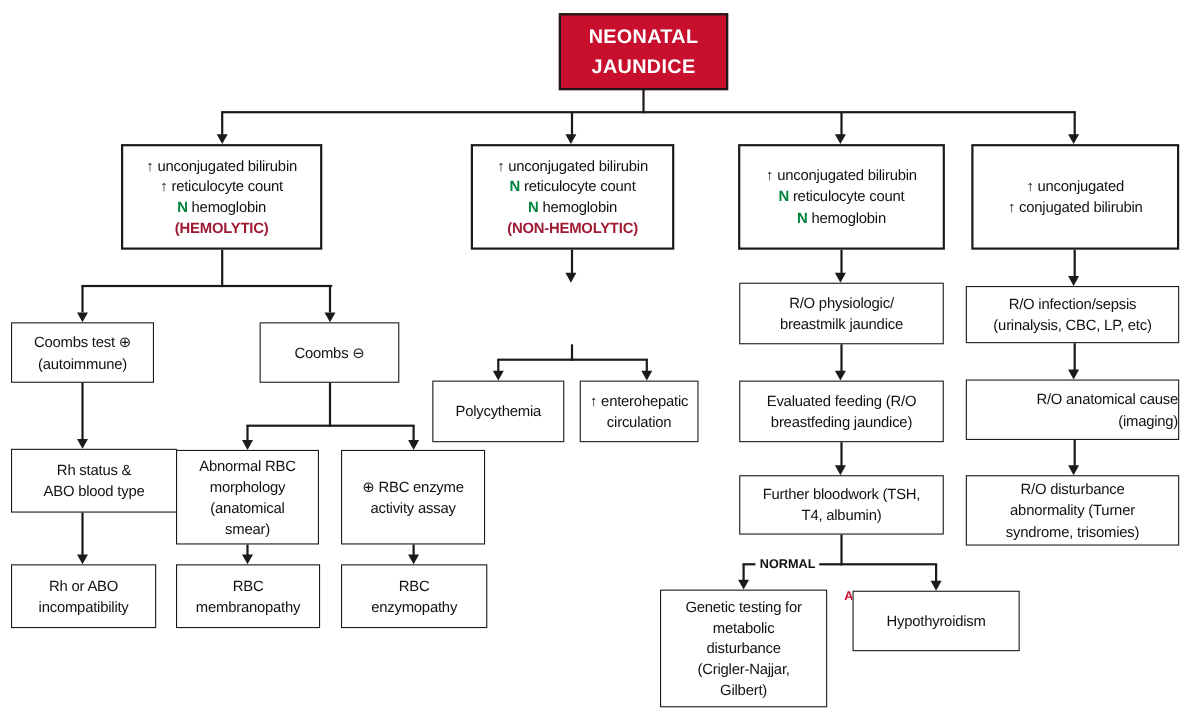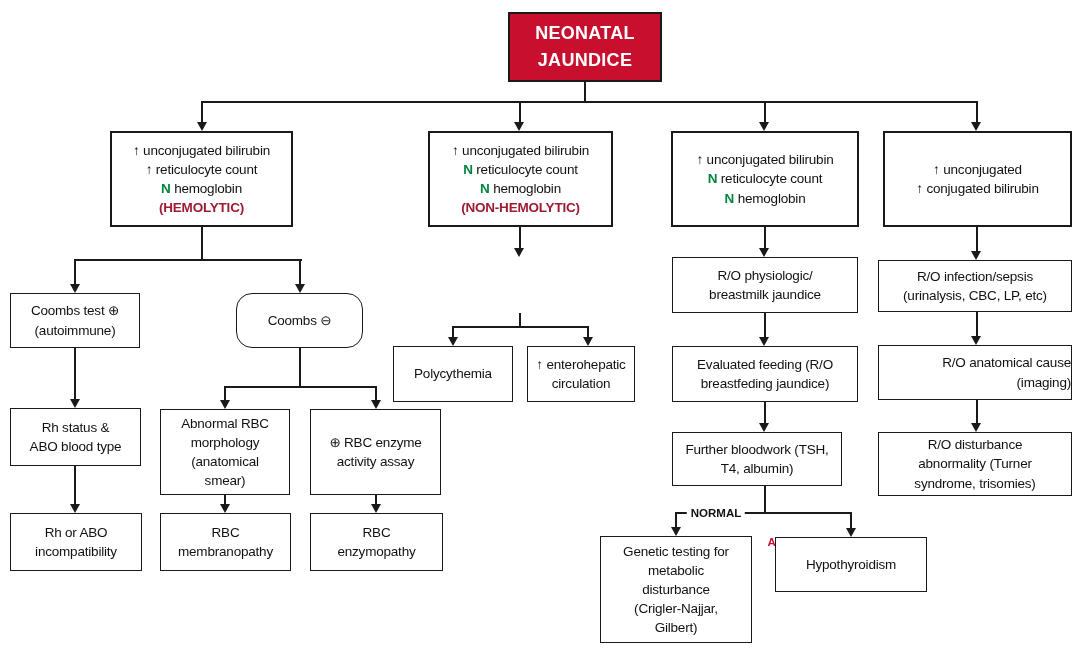--- a/index.html
+++ b/index.html
@@ -83,35 +83,35 @@
   <div class="hline" style="left:74px;top:259px;width:228px;"></div>
   <div class="vline" style="left:74px;top:260px;height:24px;"></div>
   <div class="arrow" style="left:69.5px;top:284px;"></div>
   <div class="vline" style="left:299px;top:260px;height:24px;"></div>
   <div class="arrow" style="left:294.5px;top:284px;"></div>
 
   <div class="box" style="left:10px;top:293px;width:130px;height:55px;">
     <div>Coombs test ⊕</div>
     <div>(autoimmune)</div>
   </div>
-  <div class="box" style="left:236px;top:293px;width:127px;height:55px;border-radius:16px;">
+  <div class="box" style="left:236px;top:293px;width:127px;height:55px;">
     <div>Coombs ⊖</div>
   </div>
 
   <div class="vline" style="left:74px;top:348px;height:52px;"></div>
   <div class="arrow" style="left:69.5px;top:399px;"></div>
 
   <div class="vline" style="left:299px;top:348px;height:40px;"></div>
   <div class="hline" style="left:224px;top:386px;width:153px;"></div>
   <div class="vline" style="left:224px;top:387px;height:14px;"></div>
   <div class="arrow" style="left:219.5px;top:400px;"></div>
   <div class="vline" style="left:375px;top:387px;height:14px;"></div>
   <div class="arrow" style="left:370.5px;top:400px;"></div>
 
-  <div class="box" style="left:10px;top:408px;width:131px;height:58px;">
+  <div class="box" style="left:10px;top:408px;width:151px;height:58px;">
     <div>Rh status &amp;</div>
     <div>ABO blood type</div>
   </div>
   <div class="box" style="left:160px;top:409px;width:130px;height:86px;">
     <div>Abnormal RBC</div>
     <div>morphology</div>
     <div>(anatomical</div>
     <div>smear)</div>
   </div>
   <div class="box" style="left:310px;top:409px;width:131px;height:86px;">
@@ -170,21 +170,21 @@
   <div class="arrow" style="left:759px;top:337px;"></div>
 
   <div class="box" style="left:672px;top:346px;width:186px;height:56px;">
     <div>Evaluated feeding (R/O</div>
     <div>breastfeding jaundice)</div>
   </div>
 
   <div class="vline" style="left:764px;top:402px;height:22px;"></div>
   <div class="arrow" style="left:759px;top:423px;"></div>
 
-  <div class="box" style="left:672px;top:432px;width:170px;height:54px;">
+  <div class="box" style="left:672px;top:432px;width:186px;height:54px;">
     <div>Further bloodwork (TSH,</div>
     <div>T4, albumin)</div>
   </div>
 
   <div class="vline" style="left:764px;top:486px;height:28px;"></div>
   <div class="hline" style="left:675px;top:512px;width:177px;"></div>
   <div class="vline" style="left:675px;top:513px;height:15px;"></div>
   <div class="arrow" style="left:670.5px;top:527px;"></div>
   <div class="vline" style="left:850px;top:513px;height:16px;"></div>
   <div class="arrow" style="left:845.5px;top:528px;"></div>

